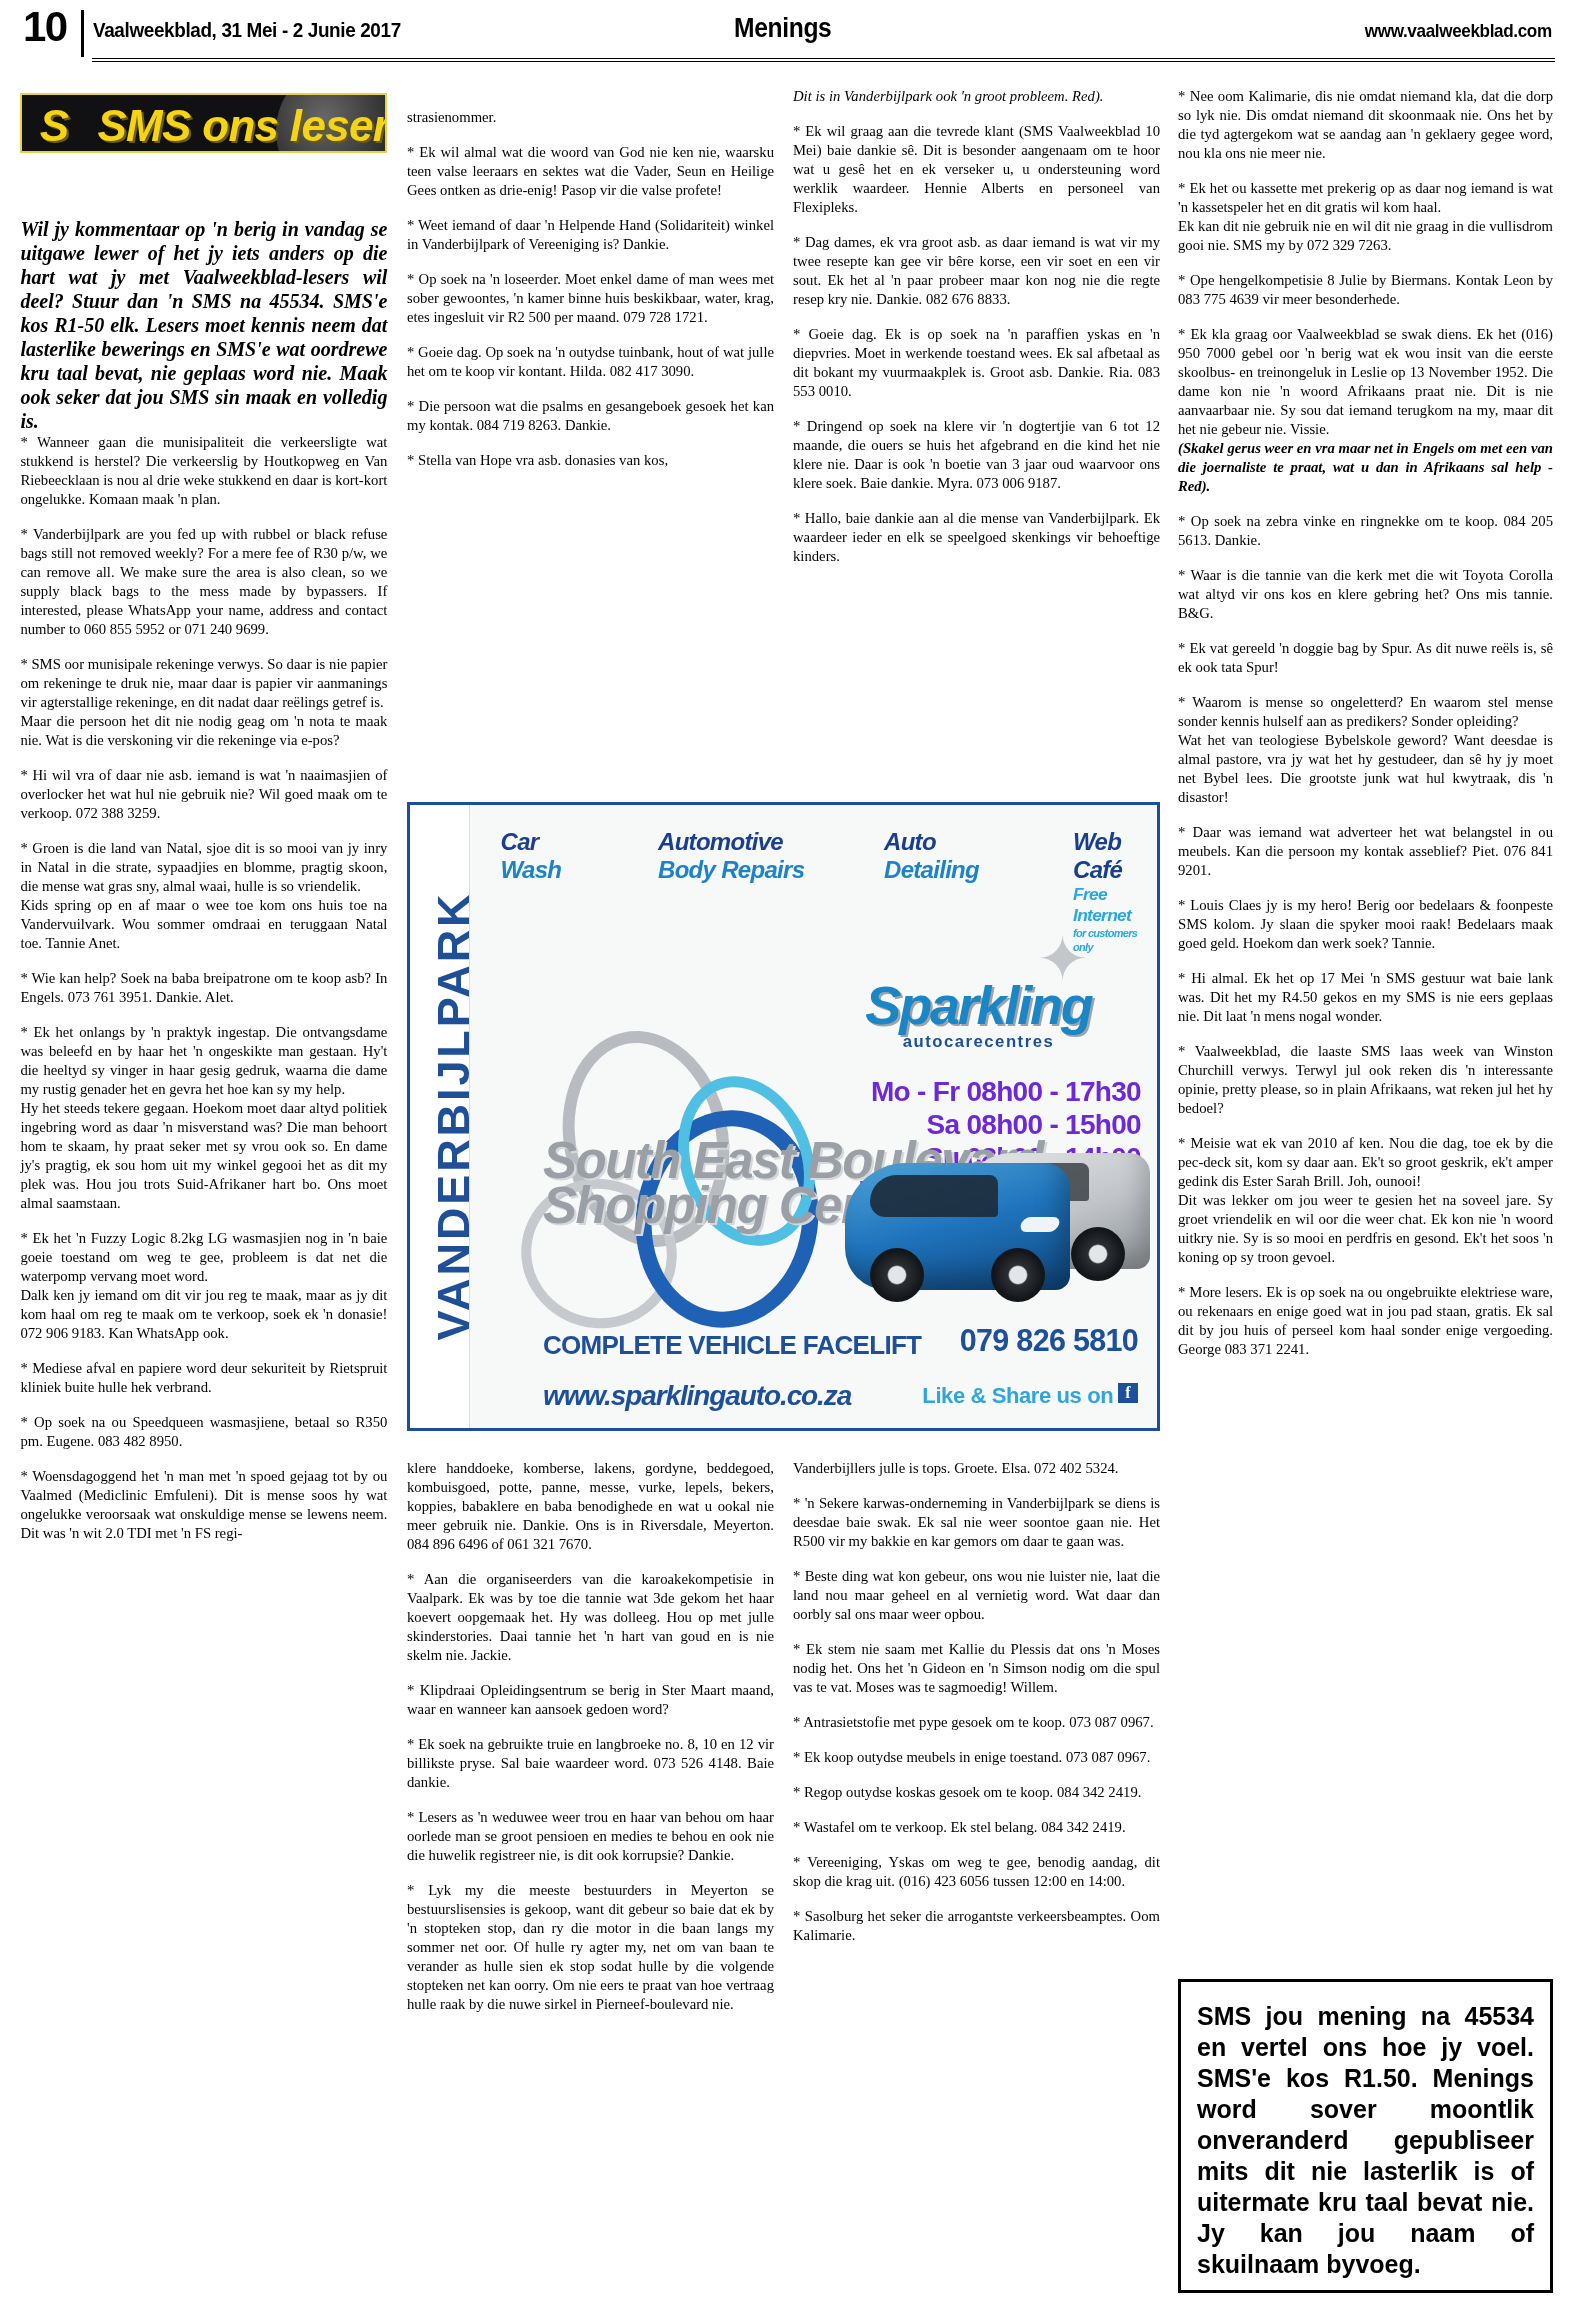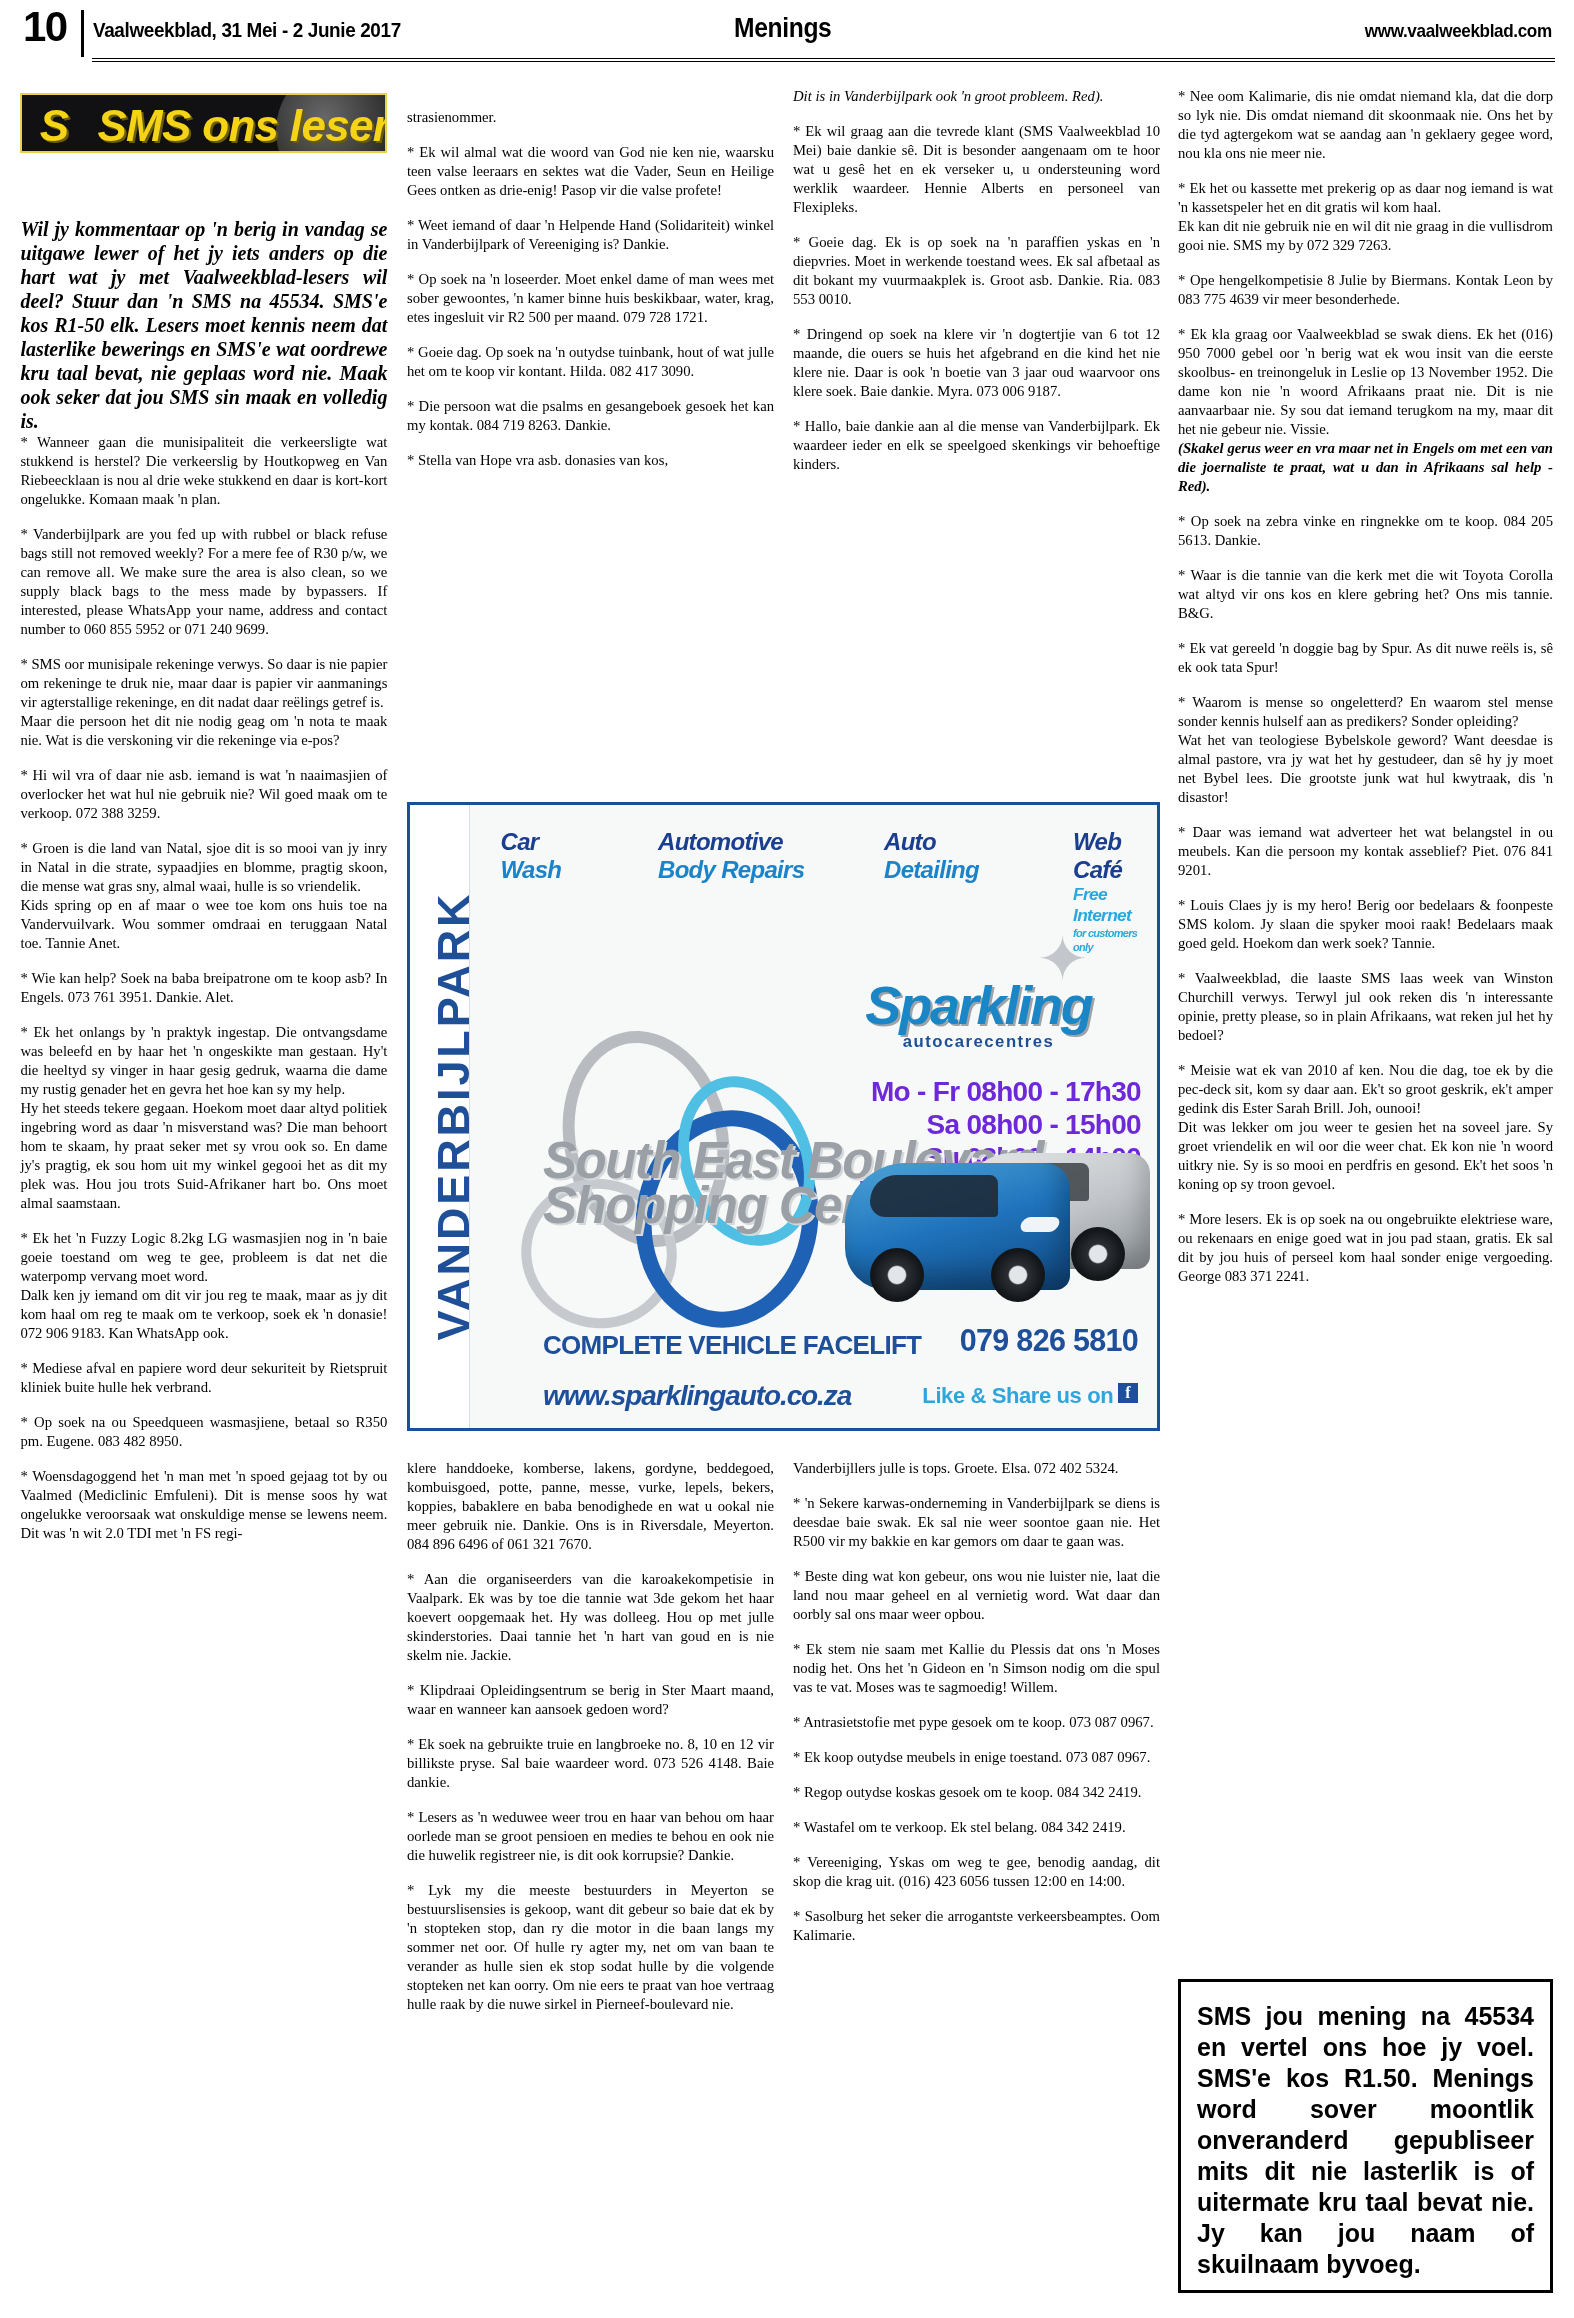--- a/index.html
+++ b/index.html
@@ -306,39 +306,41 @@
   <p class="gap">* Weet iemand of daar 'n Helpende Hand (Solidariteit) winkel in Vanderbijlpark of Vereeniging is? Dankie.</p>
   <p class="gap">* Op soek na 'n loseerder. Moet enkel dame of man wees met sober gewoontes, 'n kamer binne huis beskikbaar, water, krag, etes ingesluit vir R2 500 per maand. 079 728 1721.</p>
   <p class="gap">* Goeie dag. Op soek na 'n outydse tuinbank, hout of wat julle het om te koop vir kontant. Hilda. 082 417 3090.</p>
   <p class="gap">* Die persoon wat die psalms en gesangeboek gesoek het kan my kontak. 084 719 8263. Dankie.</p>
   <p class="gap">* Stella van Hope vra asb. donasies van kos,</p>
 </div>
 
 <div class="col col3">
   <p style="font-style:italic">Dit is in Vanderbijlpark ook 'n groot probleem. Red).</p>
   <p class="gap">* Ek wil graag aan die tevrede klant (SMS Vaalweekblad 10 Mei) baie dankie sê. Dit is besonder aangenaam om te hoor wat u gesê het en ek verseker u, u ondersteuning word werklik waardeer. Hennie Alberts en personeel van Flexipleks.</p>
+  <p class="gap">* Dag dames, ek vra groot asb. as daar iemand is wat vir my twee resepte kan gee vir bêre korse, een vir soet en een vir sout. Ek het al 'n paar probeer maar kon nog nie die regte resep kry nie. Dankie. 082 676 8833.</p>
   <p class="gap">* Goeie dag. Ek is op soek na 'n paraffien yskas en 'n diepvries. Moet in werkende toestand wees. Ek sal afbetaal as dit bokant my vuurmaakplek is. Groot asb. Dankie. Ria. 083 553 0010.</p>
   <p class="gap">* Dringend op soek na klere vir 'n dogtertjie van 6 tot 12 maande, die ouers se huis het afgebrand en die kind het nie klere nie. Daar is ook 'n boetie van 3 jaar oud waarvoor ons klere soek. Baie dankie. Myra. 073 006 9187.</p>
   <p class="gap">* Hallo, baie dankie aan al die mense van Vanderbijlpark. Ek waardeer ieder en elk se speelgoed skenkings vir behoeftige kinders.</p>
 </div>
 
 <div class="col col4">
   <p>* Nee oom Kalimarie, dis nie omdat niemand kla, dat die dorp so lyk nie. Dis omdat niemand dit skoonmaak nie. Ons het by die tyd agtergekom wat se aandag aan 'n geklaery gegee word, nou kla ons nie meer nie.</p>
   <p class="gap">* Ek het ou kassette met prekerig op as daar nog iemand is wat 'n kassetspeler het en dit gratis wil kom haal.</p>
   <p>Ek kan dit nie gebruik nie en wil dit nie graag in die vullisdrom gooi nie. SMS my by 072 329 7263.</p>
   <p class="gap">* Ope hengelkompetisie 8 Julie by Biermans. Kontak Leon by 083 775 4639 vir meer besonderhede.</p>
   <p class="gap">* Ek kla graag oor Vaalweekblad se swak diens. Ek het (016) 950 7000 gebel oor 'n berig wat ek wou insit van die eerste skoolbus- en treinongeluk in Leslie op 13 November 1952. Die dame kon nie 'n woord Afrikaans praat nie. Dit is nie aanvaarbaar nie. Sy sou dat iemand terugkom na my, maar dit het nie gebeur nie. Vissie.</p>
   <p style="font-style:italic;font-weight:bold">(Skakel gerus weer en vra maar net in Engels om met een van die joernaliste te praat, wat u dan in Afrikaans sal help - Red).</p>
   <p class="gap">* Op soek na zebra vinke en ringnekke om te koop. 084 205 5613. Dankie.</p>
   <p class="gap">* Waar is die tannie van die kerk met die wit Toyota Corolla wat altyd vir ons kos en klere gebring het? Ons mis tannie. B&amp;G.</p>
   <p class="gap">* Ek vat gereeld 'n doggie bag by Spur. As dit nuwe reëls is, sê ek ook tata Spur!</p>
   <p class="gap">* Waarom is mense so ongeletterd? En waarom stel mense sonder kennis hulself aan as predikers? Sonder opleiding?</p>
   <p>Wat het van teologiese Bybelskole geword? Want deesdae is almal pastore, vra jy wat het hy gestudeer, dan sê hy jy moet net Bybel lees. Die grootste junk wat hul kwytraak, dis 'n disastor!</p>
   <p class="gap">* Daar was iemand wat adverteer het wat belangstel in ou meubels. Kan die persoon my kontak asseblief? Piet. 076 841 9201.</p>
   <p class="gap">* Louis Claes jy is my hero! Berig oor bedelaars &amp; foonpeste SMS kolom. Jy slaan die spyker mooi raak! Bedelaars maak goed geld. Hoekom dan werk soek? Tannie.</p>
+  <p class="gap">* Hi almal. Ek het op 17 Mei 'n SMS gestuur wat baie lank was. Dit het my R4.50 gekos en my SMS is nie eers geplaas nie. Dit laat 'n mens nogal wonder.</p>
   <p class="gap">* Vaalweekblad, die laaste SMS laas week van Winston Churchill verwys. Terwyl jul ook reken dis 'n interessante opinie, pretty please, so in plain Afrikaans, wat reken jul het hy bedoel?</p>
   <p class="gap">* Meisie wat ek van 2010 af ken. Nou die dag, toe ek by die pec-deck sit, kom sy daar aan. Ek't so groot geskrik, ek't amper gedink dis Ester Sarah Brill. Joh, ounooi!</p>
   <p>Dit was lekker om jou weer te gesien het na soveel jare. Sy groet vriendelik en wil oor die weer chat. Ek kon nie 'n woord uitkry nie. Sy is so mooi en perdfris en gesond. Ek't het soos 'n koning op sy troon gevoel.</p>
   <p class="gap">* More lesers. Ek is op soek na ou ongebruikte elektriese ware, ou rekenaars en enige goed wat in jou pad staan, gratis. Ek sal dit by jou huis of perseel kom haal sonder enige vergoeding. George 083 371 2241.</p>
 </div>
 
 <div class="ad">
   <div class="ad-sidebar">
     <div class="vert">VANDERBIJLPARK</div>
   </div>

